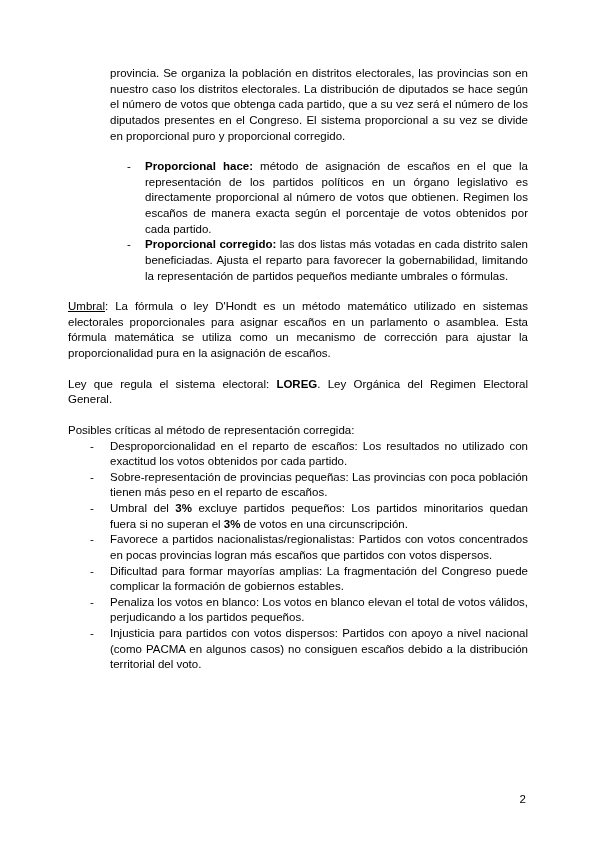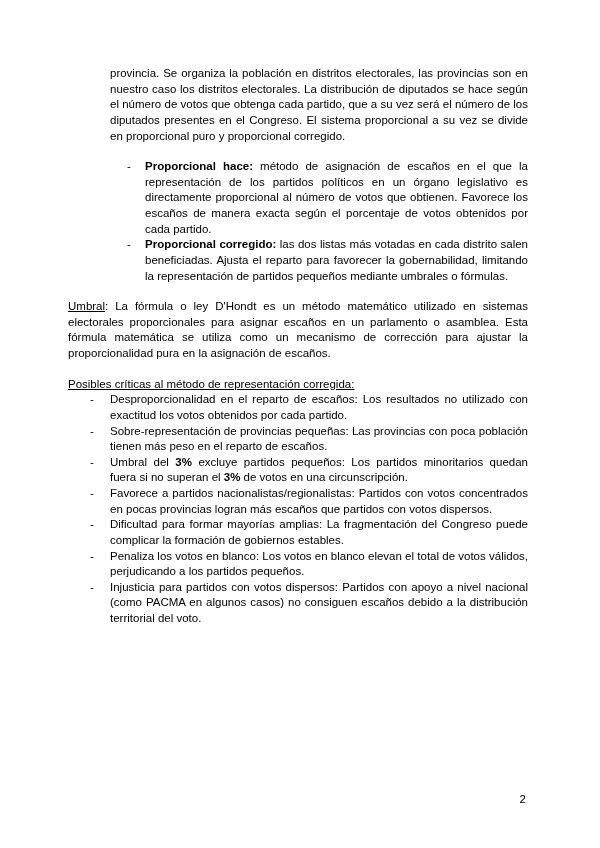--- a/index.html
+++ b/index.html
@@ -14,21 +14,21 @@
     color: #000000;
     overflow: hidden;
   }
   .page {
     position: absolute;
     inset: 0;
     padding: 66px 72px 0 68px;
     background: #ffffff;
   }
   .para { text-align: justify; margin-bottom: 15px; }
-  .no-gap { margin-bottom: 0; text-decoration: underline; }
+  .no-gap { margin-bottom: 0; }
   .intro-block { padding-left: 42px; }
   ul.dash-list { list-style: none; margin-bottom: 15px; }
   ul.list1 { padding-left: 59px; }
   ul.list2 { padding-left: 22px; }
   ul.dash-list li { display: flex; }
   .dash { flex: 0 0 18px; width: 18px; }
   .list2 .dash { flex-basis: 20px; width: 20px; }
   .li-text { flex: 1; text-align: justify; }
   b { font-weight: bold; }
   .u { text-decoration: underline; }
@@ -42,30 +42,31 @@
 </head>
 <body>
 
 <div class="page">
 
   <p class="para intro-block"><span>provincia. Se organiza la población en distritos electorales, las provincias son en nuestro caso los distritos electorales. La distribución de diputados se hace según el número de votos que obtenga cada partido, que a su vez será el número de los diputados presentes en el Congreso. El sistema proporcional a su vez se divide en proporcional puro y proporcional corregido.</span></p>
 
   <ul class="dash-list list1">
     <li>
       <span class="dash">-</span>
-      <span class="li-text"><b>Proporcional hace:</b><span> método de asignación de escaños en el que la representación de los partidos políticos en un órgano legislativo es directamente proporcional al número de votos que obtienen. Favorece los escaños de manera exacta según el porcentaje de votos obtenidos por cada partido.</span></span>
+      <span class="li-text"><b>Proporcional hace:</b><span> método de asignación de escaños en el que la representación de los partidos políticos en un órgano legislativo es directamente proporcional al número de votos que obtienen. Regimen los escaños de manera exacta según el porcentaje de votos obtenidos por cada partido.</span></span>
     </li>
     <li>
       <span class="dash">-</span>
       <span class="li-text"><b>Proporcional corregido:</b><span> las dos listas más votadas en cada distrito salen beneficiadas. Ajusta el reparto para favorecer la gobernabilidad, limitando la representación de partidos pequeños mediante umbrales o fórmulas.</span></span>
     </li>
   </ul>
 
   <p class="para"><span class="u">Umbral</span><span>: La fórmula o ley D'Hondt es un método matemático utilizado en sistemas electorales proporcionales para asignar escaños en un parlamento o asamblea. Esta fórmula matemática se utiliza como un mecanismo de corrección para ajustar la proporcionalidad pura en la asignación de escaños.</span></p>
 
+  <p class="para"><span>Ley que regula el sistema electoral: </span><b>LOREG</b><span>. Ley Orgánica del Regimen Electoral General.</span></p>
 
   <p class="para no-gap">Posibles críticas al método de representación corregida:</p>
 
   <ul class="dash-list list2">
     <li>
       <span class="dash">-</span>
       <span class="li-text"><span>Desproporcionalidad en el reparto de escaños: Los resultados no utilizado con exactitud los votos obtenidos por cada partido.</span></span>
     </li>
     <li>
       <span class="dash">-</span>

